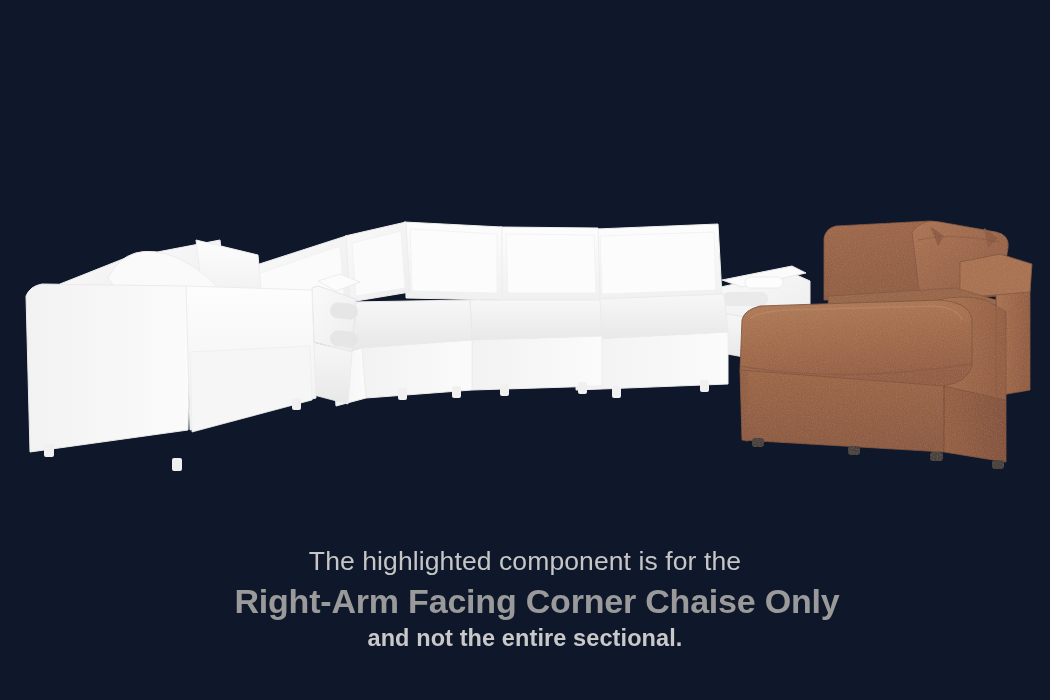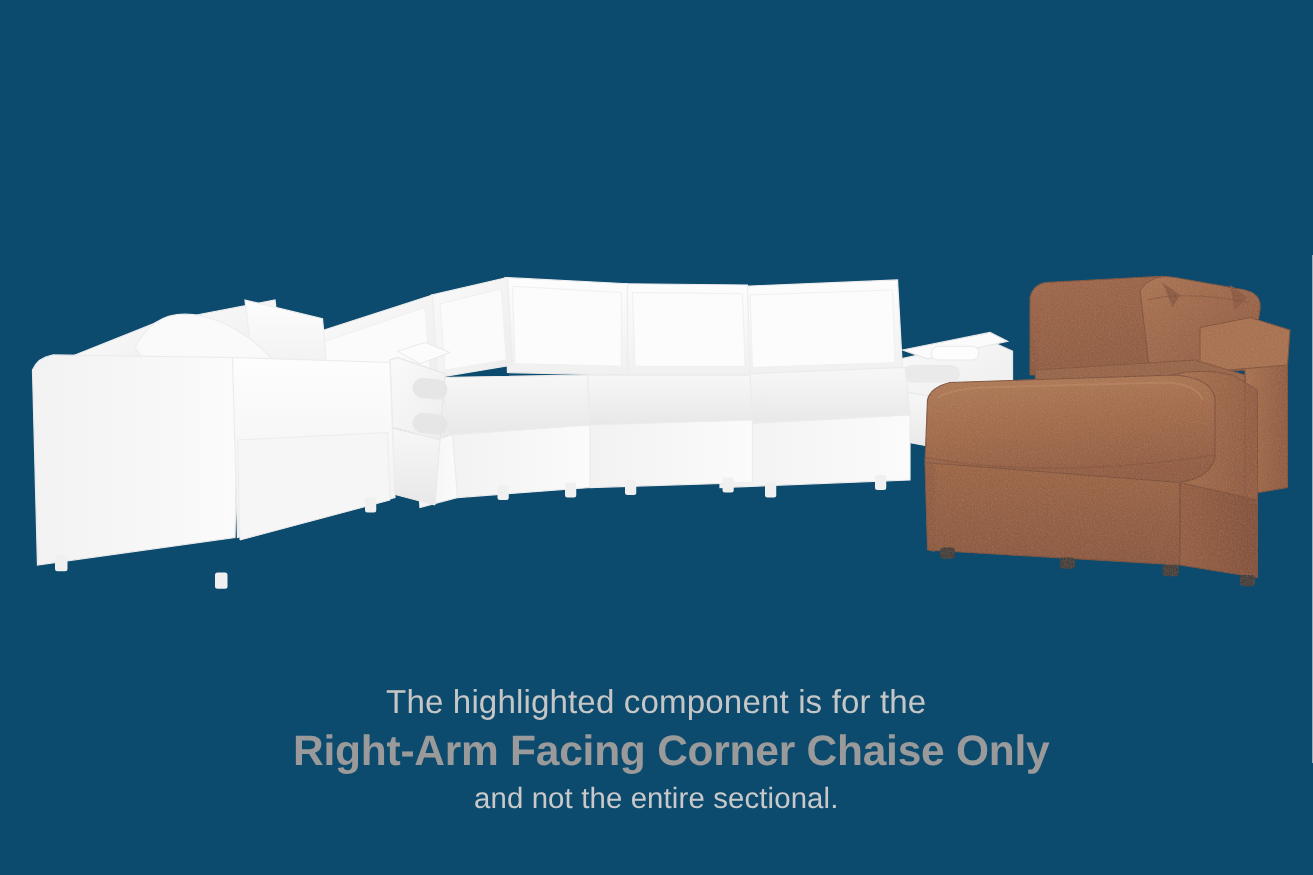--- a/index.html
+++ b/index.html
@@ -11,21 +11,21 @@
   body {
     width: 1050px;
     height: 700px;
     font-family: "Liberation Sans", sans-serif;
     overflow: hidden;
   }
   #page {
     position: relative;
     width: 1050px;
     height: 700px;
-    background: #0c4a6e;
+    background: #0f172a;
   }
 
   
   #product-illustration {
     position: absolute;
     left: 0;
     top: 0;
     width: 1050px;
     height: 520px;
   }
@@ -54,21 +54,21 @@
   .cap-line-main {
     font-size: 34px;
     font-weight: 700;
     color: #9a9a9a;
     letter-spacing: -0.2px;
     padding-bottom: 9px;
     padding-left: 24px;
   }
   .cap-line-bottom {
     font-size: 23.5px;
-    font-weight: 400;
+    font-weight: 700;
     color: #c9c9c9;
     letter-spacing: 0.1px;
   }
 </style>
 </head>
 <body>
 
 <div id="page">
 
   <div id="product-illustration">

